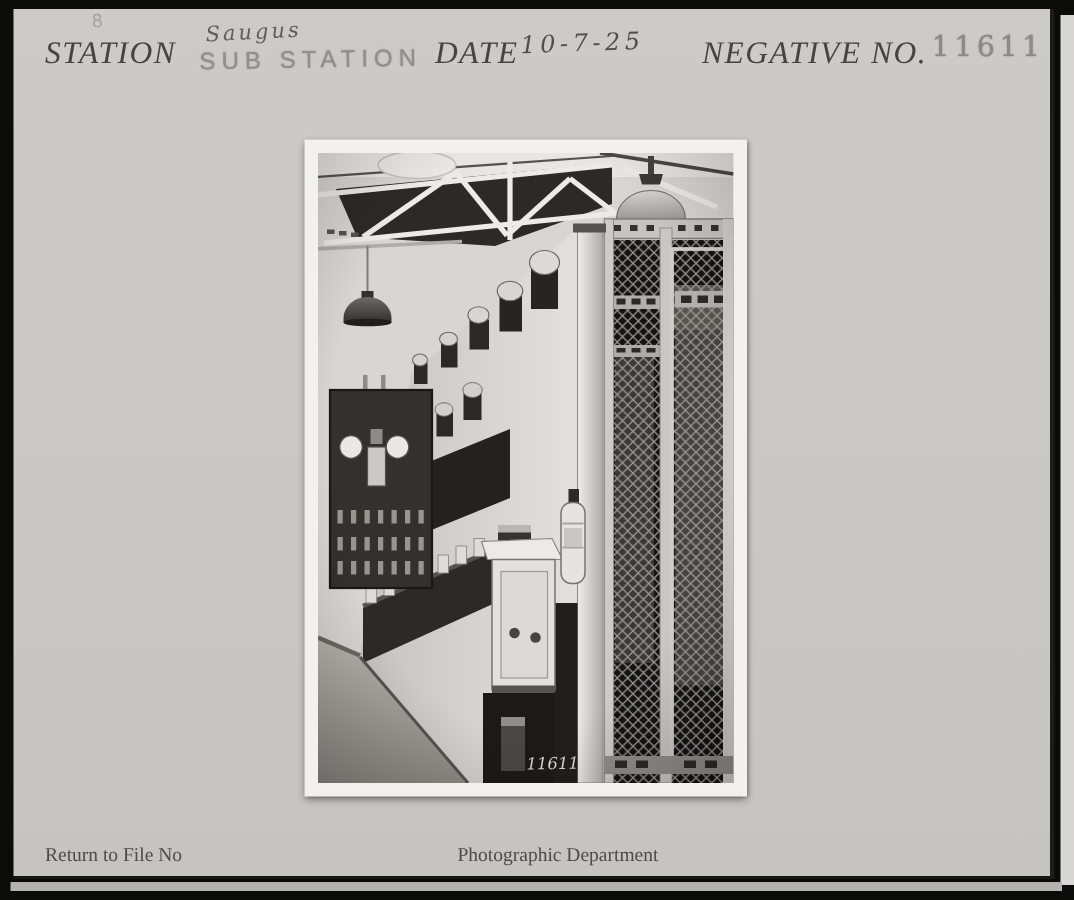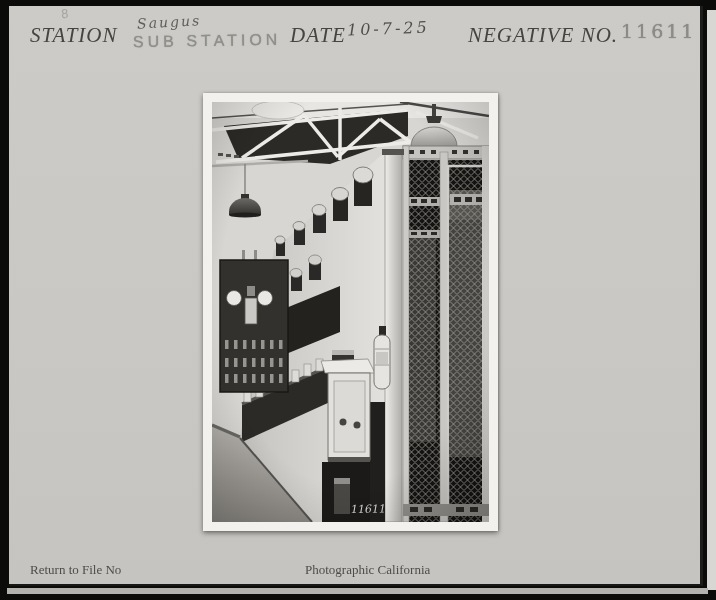--- a/index.html
+++ b/index.html
@@ -298,18 +298,18 @@
           <line x1="28" y1="336" x2="100" y2="420" stroke="#55534f" stroke-width="2"></line>
         </g>
 
         <text x="139" y="411" font-size="11" font-style="italic" font-family="DejaVu Serif, serif" fill="#d8d6d2" transform="rotate(-1 139 411)">11611</text>
 
         <rect x="0" y="0" width="277" height="420" fill="url(#vig)"></rect>
       </svg>
     </div>
 
     <span class="footer-text footer-left">Return to File No</span>
-    <span class="footer-text footer-center">Photographic California</span>
+    <span class="footer-text footer-center">Photographic Department</span>
   </div>
 
   <div class="right-strip"></div>
   <div class="bottom-strip"></div>
 </div>
 
 </body></html>

